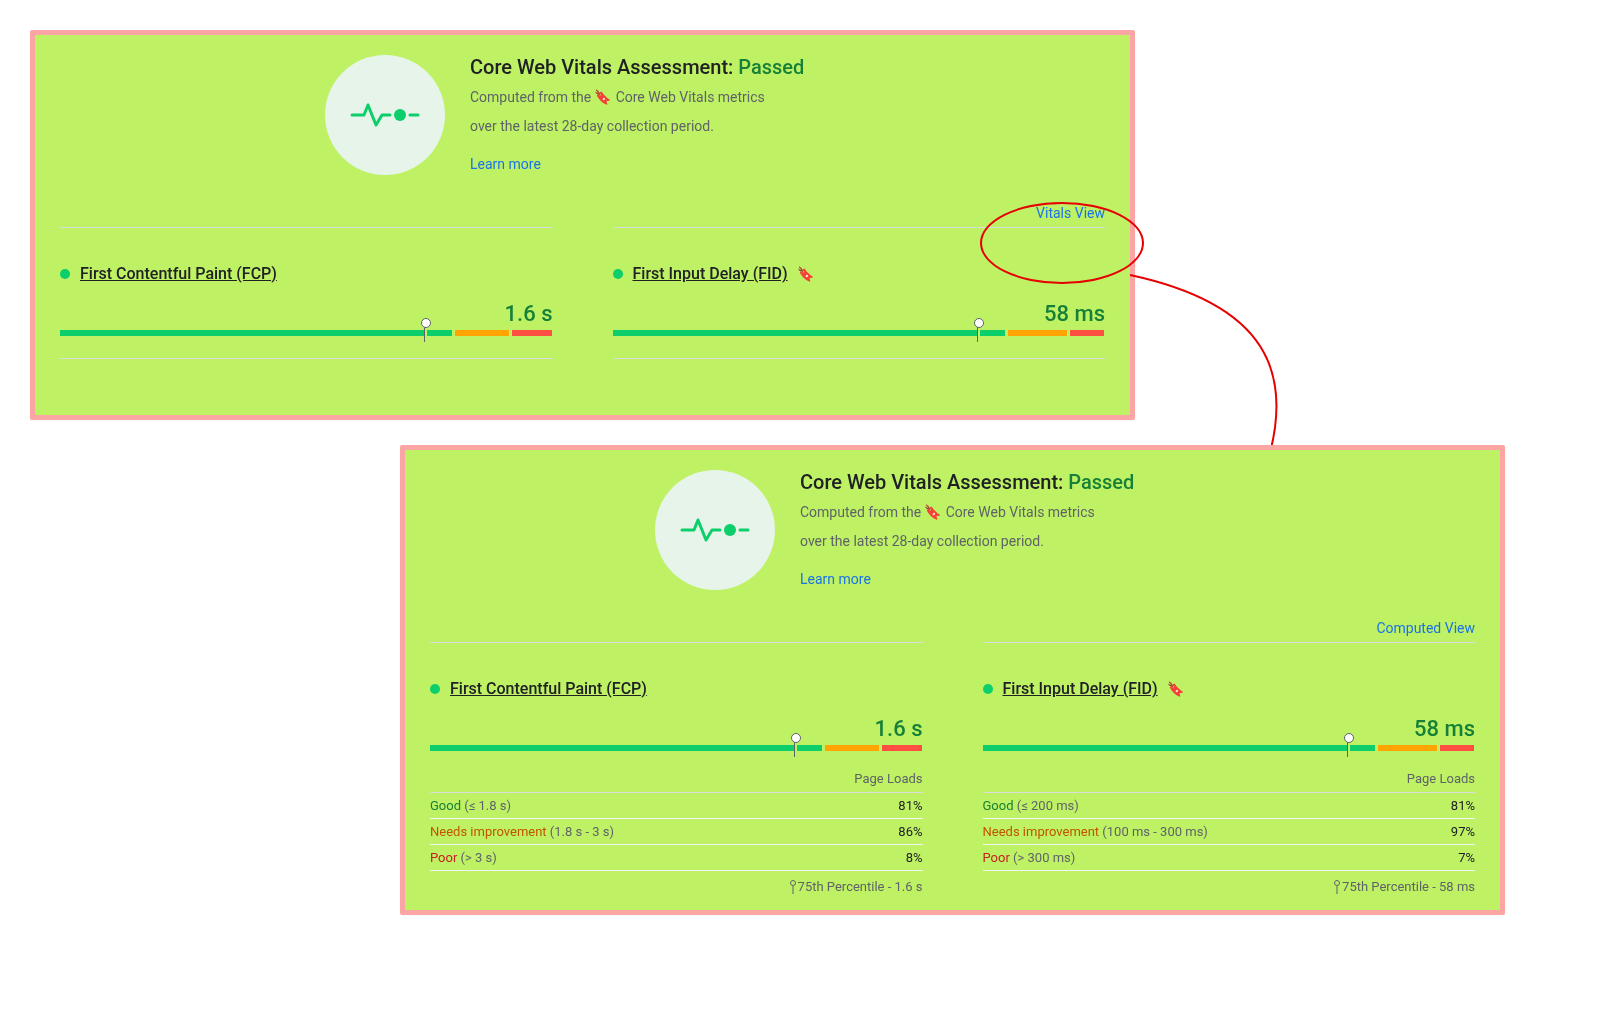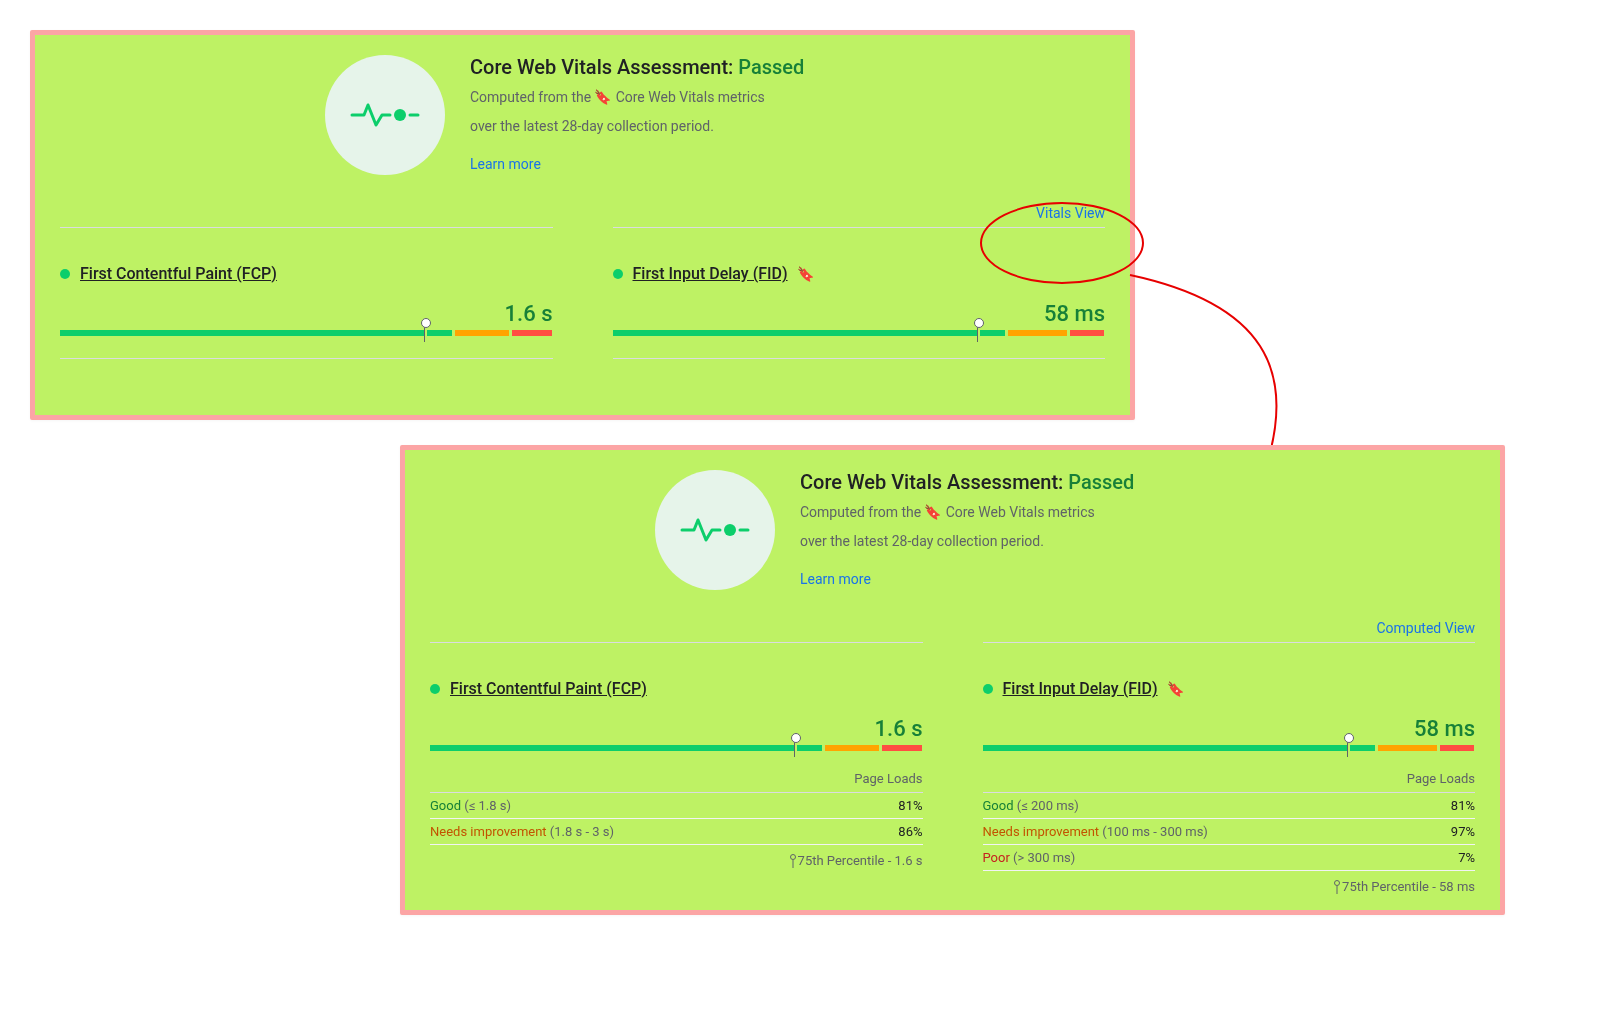--- a/index.html
+++ b/index.html
@@ -201,20 +201,24 @@
               <span>Page Loads</span>
             </div>
           <div class="row">
             <span><span class="lbl-good">Good</span> <span class="thresh">(≤ 1.8 s)</span></span>
             <span>81%</span>
           </div>
           <div class="row">
             <span><span class="lbl-need">Needs improvement</span> <span class="thresh">(1.8 s - 3 s)</span></span>
             <span>86%</span>
           </div>
+          <div class="row">
+            <span><span class="lbl-poor">Poor</span> <span class="thresh">(&gt; 3 s)</span></span>
+            <span>8%</span>
+          </div>
           <div class="pctl">
             <span>
               <svg width="10" height="14" viewBox="0 0 10 14">
                   <circle cx="5" cy="3" r="2.5" fill="none" stroke="#5f6368" stroke-width="1"></circle>
                   <line x1="5" y1="6" x2="5" y2="14" stroke="#5f6368" stroke-width="1"></line>
                 </svg>
             </span>
             <span><span>75th Percentile - </span><span>1.6 s</span></span>
           </div>
         </div>

